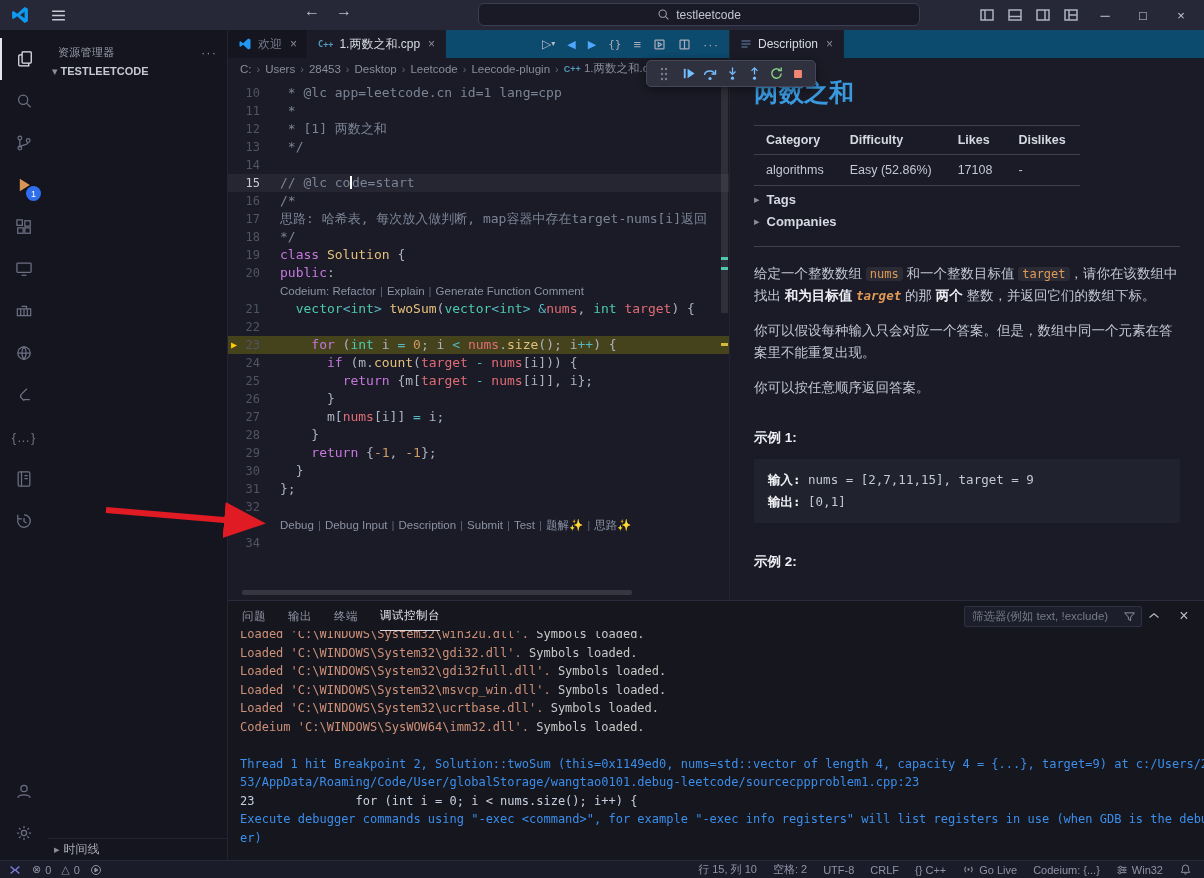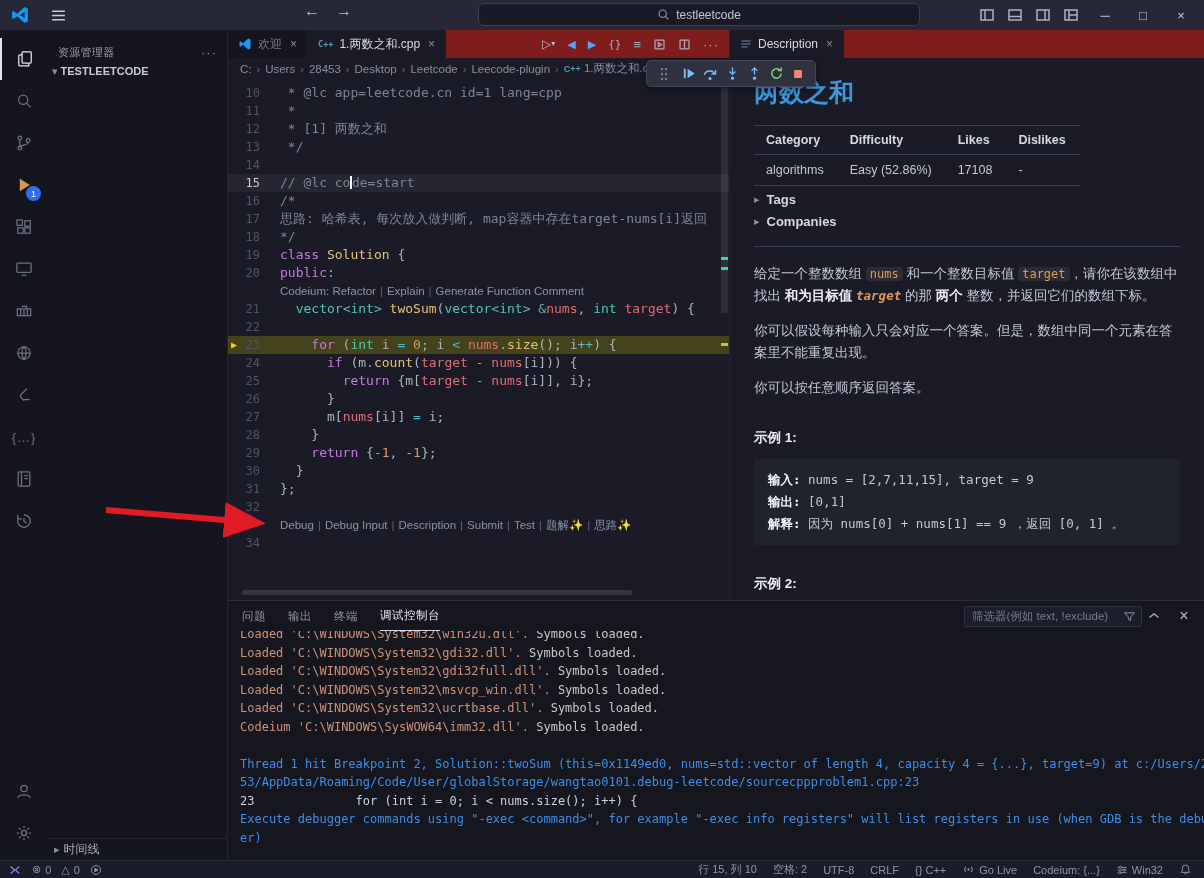--- a/index.html
+++ b/index.html
@@ -29,21 +29,21 @@
   
   #sidebar{position:absolute;left:48px;top:30px;width:180px;height:830px;background:#15151f;border-right:1px solid #23242f;}
   #sidebar-title{height:30px;display:flex;align-items:flex-end;padding:0 10px;font-size:11px;color:#9a9dab;letter-spacing:.3px;}
   #sidebar-title .more{margin-left:auto;color:#8a8d9c;font-size:13px;letter-spacing:1px;}
   #tree-root{height:22px;display:flex;align-items:center;gap:3px;padding-left:4px;font-size:11px;font-weight:bold;color:#c6c9d4;}
   #timeline-row{position:absolute;bottom:0;left:0;width:100%;height:22px;border-top:1px solid #23242f;display:flex;align-items:center;gap:4px;padding-left:6px;font-size:12px;color:#a6a9b6;}
   .chev{color:#8a8d9c;font-size:11px;}
 
   
   #editor-group{position:absolute;left:228px;top:30px;width:502px;height:570px;background:#1a1b26;border-right:1px solid #23242f;}
-  .tabbar{height:28px;background:#7f1d1d;display:flex;align-items:stretch;font-size:12px;}
+  .tabbar{height:28px;background:#0c4a6e;display:flex;align-items:stretch;font-size:12px;}
   .tab{display:flex;align-items:center;gap:6px;padding:0 10px;color:#75788b;border-right:1px solid #1d1e2a;background:#15151f;white-space:nowrap;}
   .tab.active{background:#1a1b26;color:#d8dae3;}
   .tab .close{font-size:12px;color:#8a8d9c;margin-left:2px;}
   .editor-actions{margin-left:auto;display:flex;align-items:center;gap:12px;padding:0 10px;color:#a9acba;}
   .editor-actions .ea{font-size:12px;display:inline-flex;align-items:center;}
   #breadcrumb{height:21px;display:flex;align-items:center;gap:5px;padding-left:12px;font-size:11.5px;color:#8a8d9c;background:#1a1b26;white-space:nowrap;overflow:hidden;}
   #breadcrumb .sep{color:#62667a;font-size:11px;}
   #breadcrumb .crumb-icon{color:#519aba;font-size:9px;font-weight:bold;}
 
   #code-area{position:absolute;top:49px;left:0;right:0;bottom:0;overflow:hidden;padding-top:5px;}
@@ -509,21 +509,20 @@
     <div id="desc-paragraphs">
         <div class="desc-p"><span>给定一个整数数组 </span><span class="d-c">nums</span><span> 和一个整数目标值 </span><span class="d-c">target</span><span>，请你在该数组中找出 </span><span class="d-b">和为目标值 </span><span class="d-ci">target</span><span> 的那 </span><span class="d-b">两个</span><span> 整数，并返回它们的数组下标。</span></div>
         <div class="desc-p"><span>你可以假设每种输入只会对应一个答案。但是，数组中同一个元素在答案里不能重复出现。</span></div>
         <div class="desc-p"><span>你可以按任意顺序返回答案。</span></div>
       </div>
     <div id="desc-examples">
         <div class="ex-label">示例 1:</div>
         <div class="ex-box">
           <div><span class="ex-b">输入: </span><span>nums = [2,7,11,15], target = 9</span></div>
           <div><span class="ex-b">输出: </span><span>[0,1]</span></div>
-          <div><span class="ex-b">解释: </span><span>因为 nums[0] + nums[1] == 9 ，返回 [0, 1] 。</span></div>
         </div>
         <div class="ex-label">示例 2:</div>
       </div>
   </div>
 </div>
 
 <div id="panel">
   <div id="panel-header">
     <span id="panel-tabs" style="display:flex;">
         <span class="panel-tab">问题</span>

